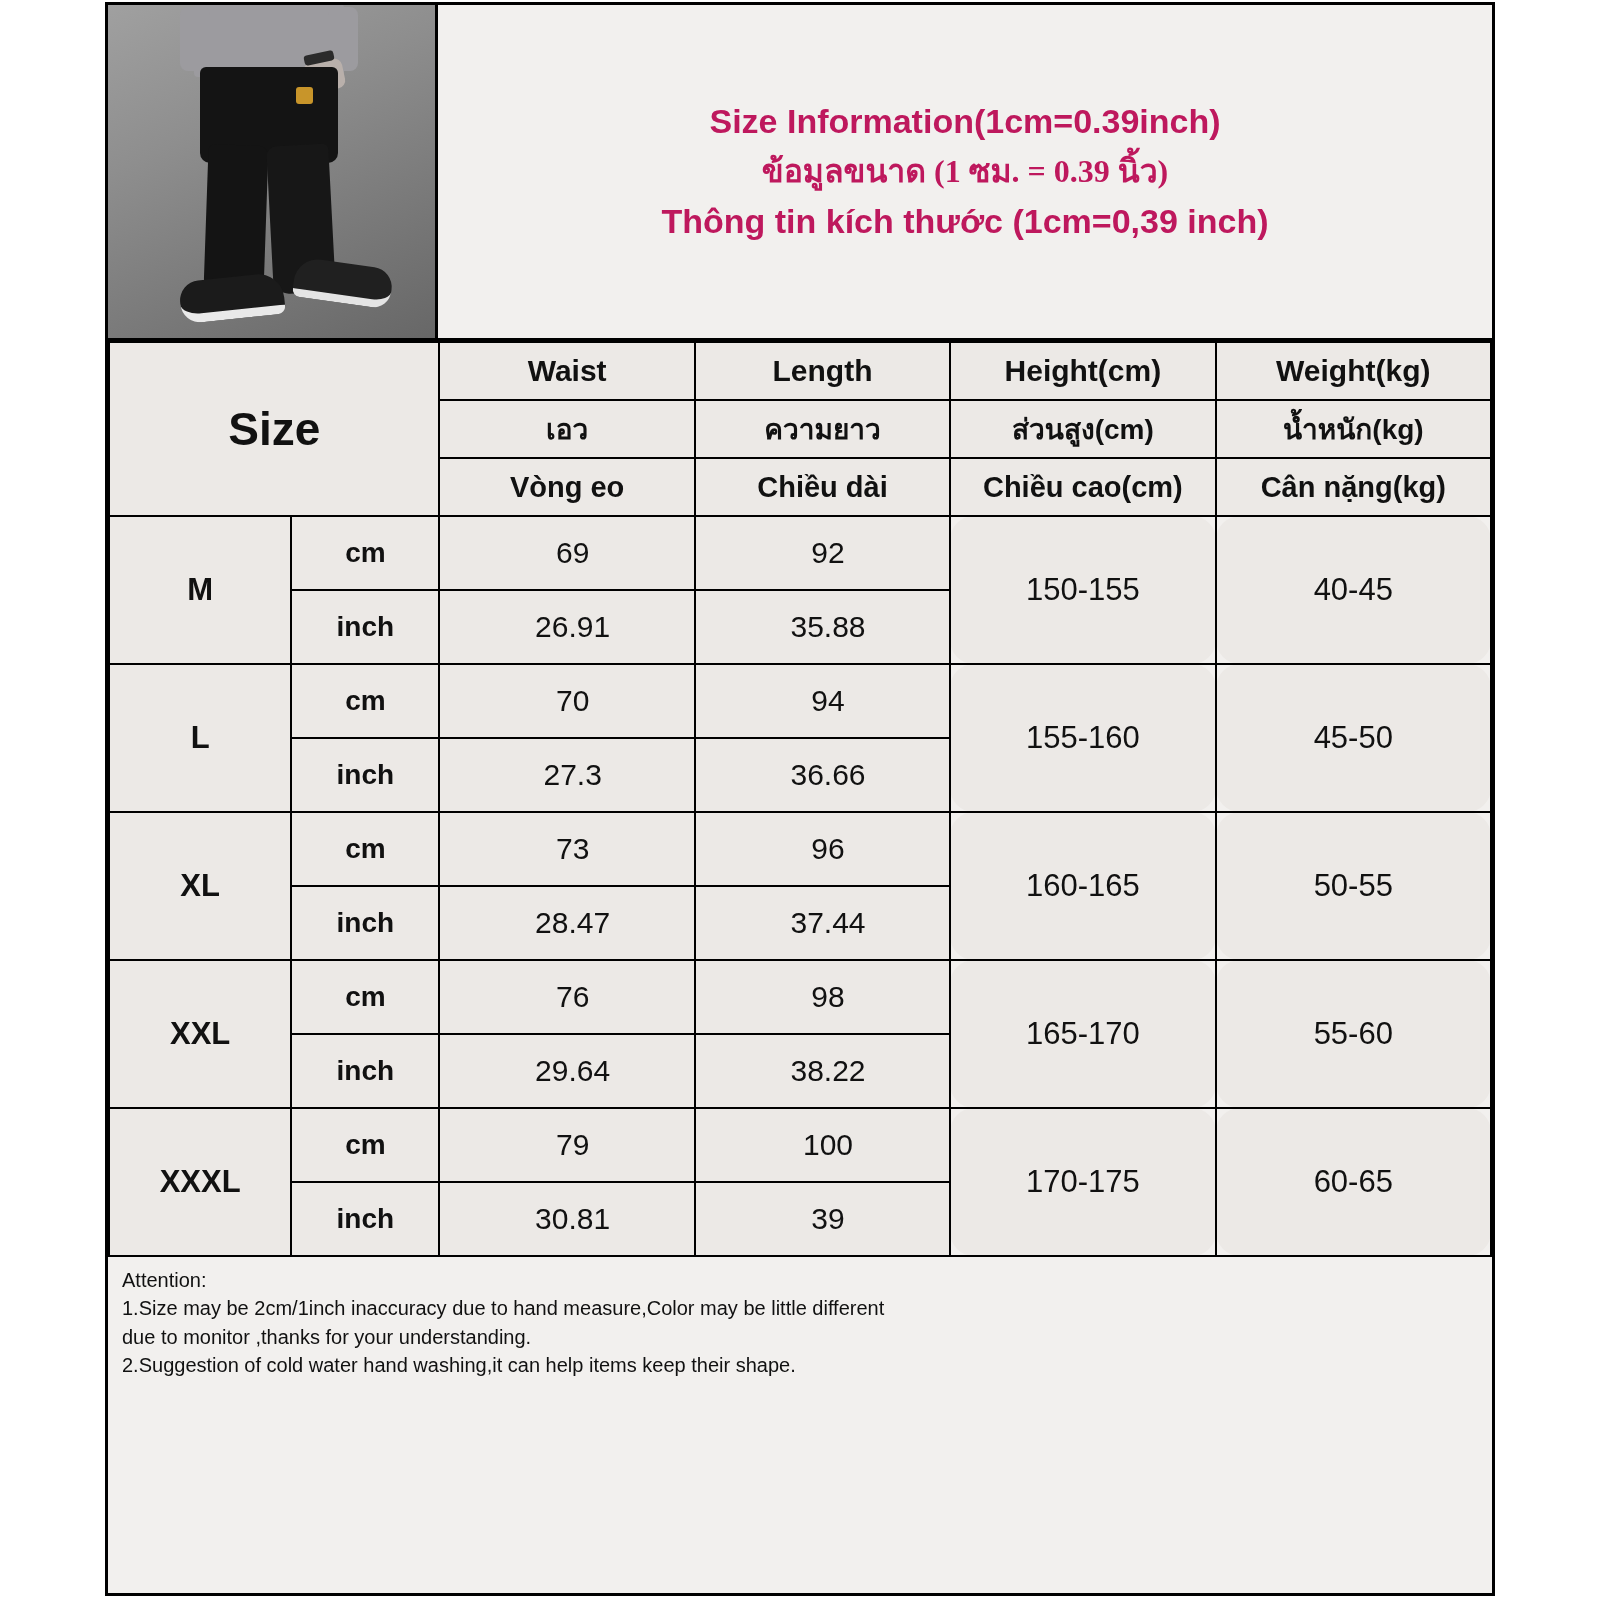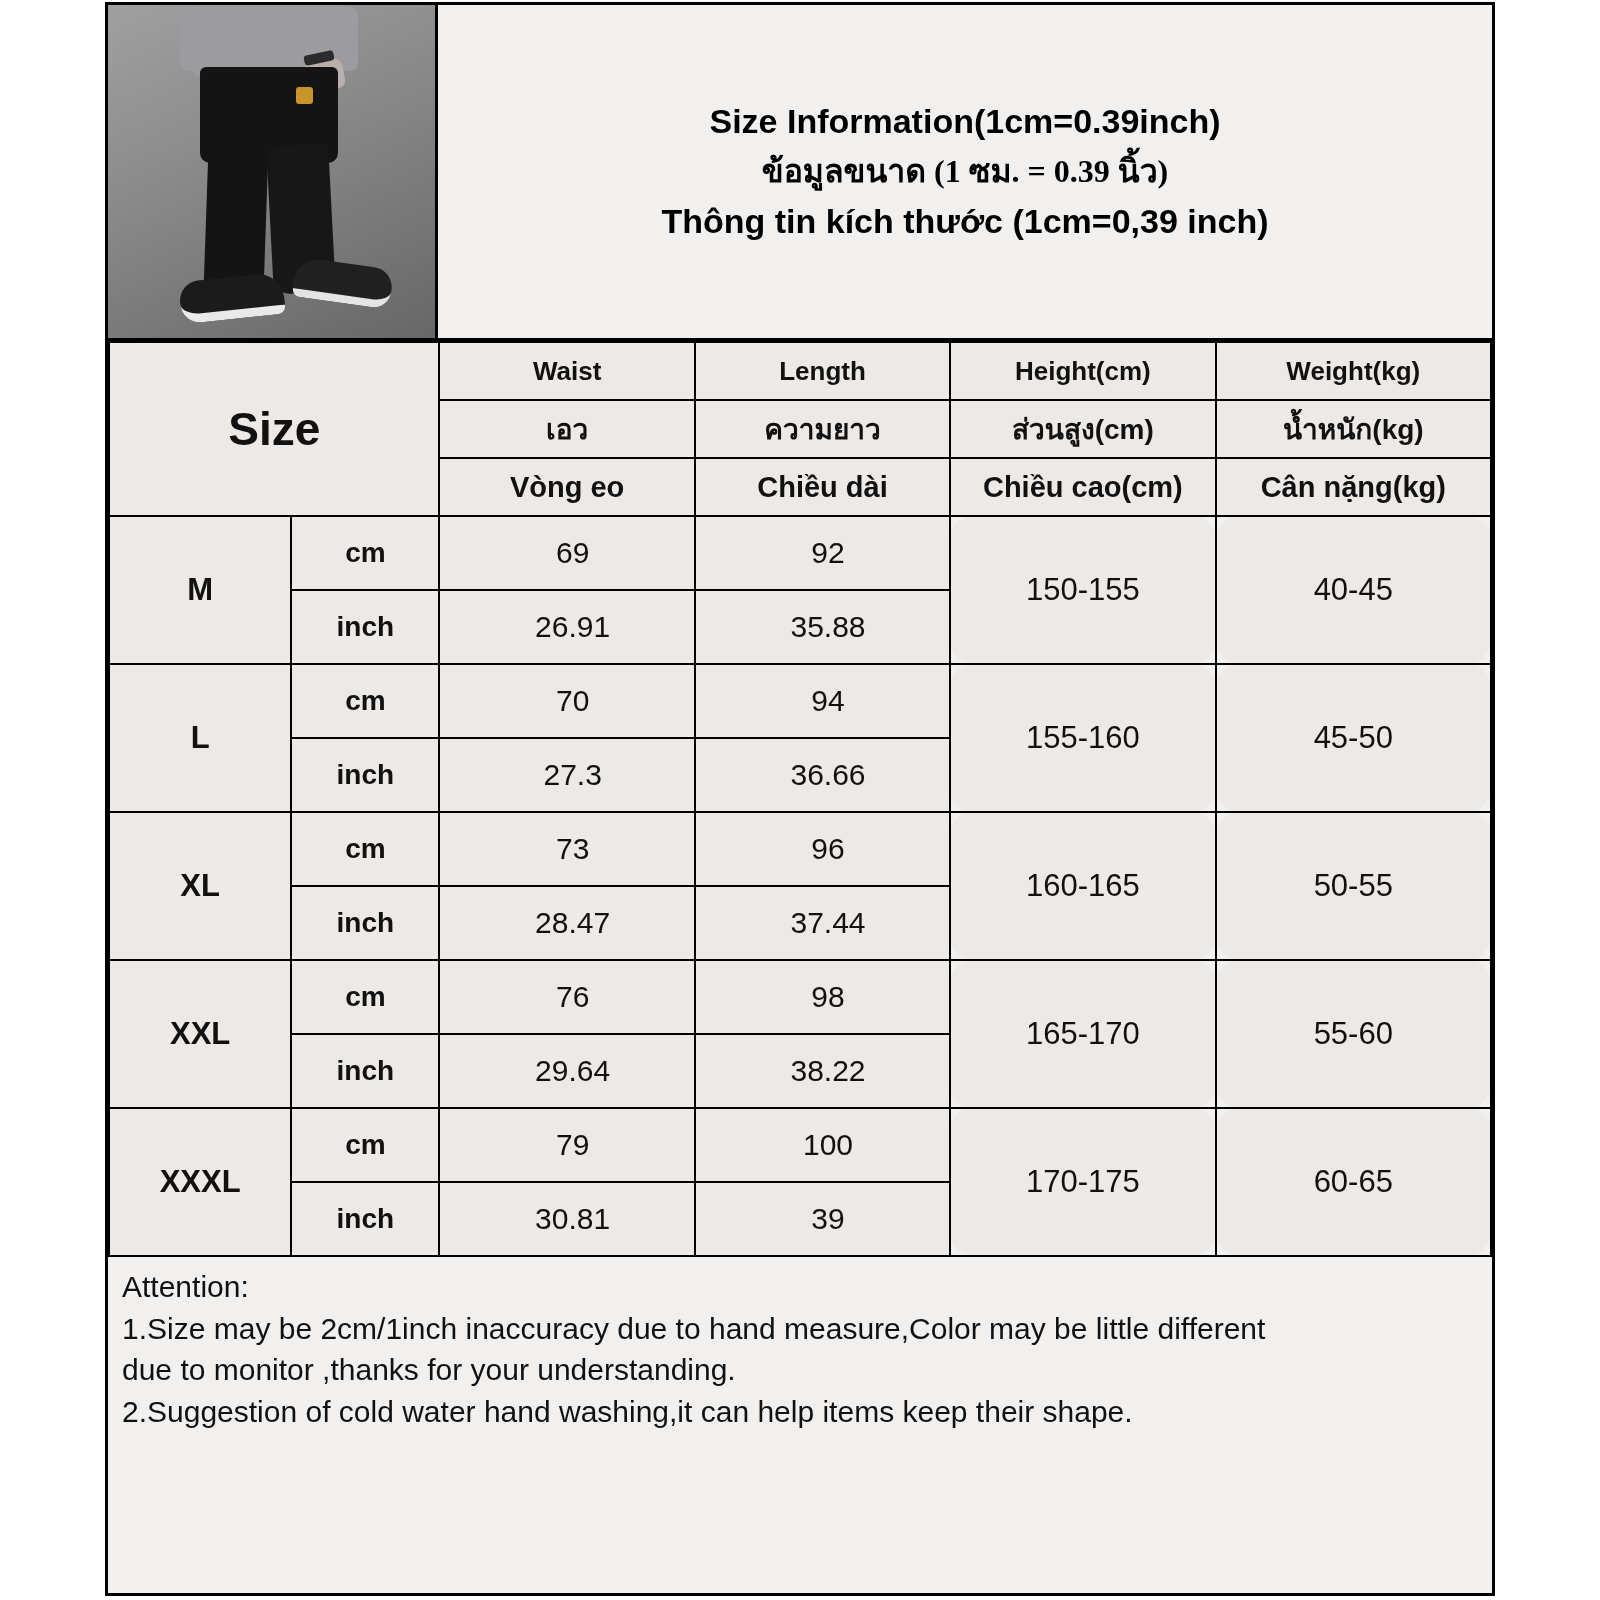--- a/index.html
+++ b/index.html
@@ -128,21 +128,21 @@
     background: #f2f0ee;
     display: flex;
     flex-direction: column;
     align-items: center;
     justify-content: center;
     gap: 12px;
     padding: 0 16px;
   }
   .title-line {
     font-weight: bold;
-    color: #000000;
+    color: #be185d;
     text-align: center;
     line-height: 1.15;
   }
   .t-en { font-size: 34px; }
   .t-th { font-size: 32px; font-family: Liberation Serif, serif; }
   .t-vi { font-size: 34px; }
 
   
   table.size-table {
     border-collapse: collapse;
@@ -158,21 +158,21 @@
   }
   .col-size  { width: 182px; }
   .col-unit  { width: 148px; }
   .col-waist { width: 255px; }
   .col-length{ width: 255px; }
   .col-height{ width: 265px; }
   .col-weight{ width: 275px; }
 
   .hdr-cell {
     font-weight: bold;
-    font-size: 26px;
+    font-size: 30px;
     height: 58px;
     background: #e0ddda;
   }
   .hdr-cell.th { font-size: 28px; }
   .hdr-cell.vi { font-size: 29px; }
   .size-head-cell {
     font-weight: bold;
     font-size: 46px;
     background: #e0ddda;
   }
@@ -197,21 +197,21 @@
     background: #ece9e6;
     border-radius: 24px;
   }
 
   
   .note {
     flex: 1;
     border-top: 0;
     padding: 10px 26px 0 14px;
     background: #f2f0ee;
-    font-size: 30px;
+    font-size: 20px;
     color: #111;
     line-height: 1.32;
   }
   .note p { margin: 0 0 2px 0; }
 </style>
 </head>
 <body>
 
 <div id="page">
   <div class="chart-wrap">

